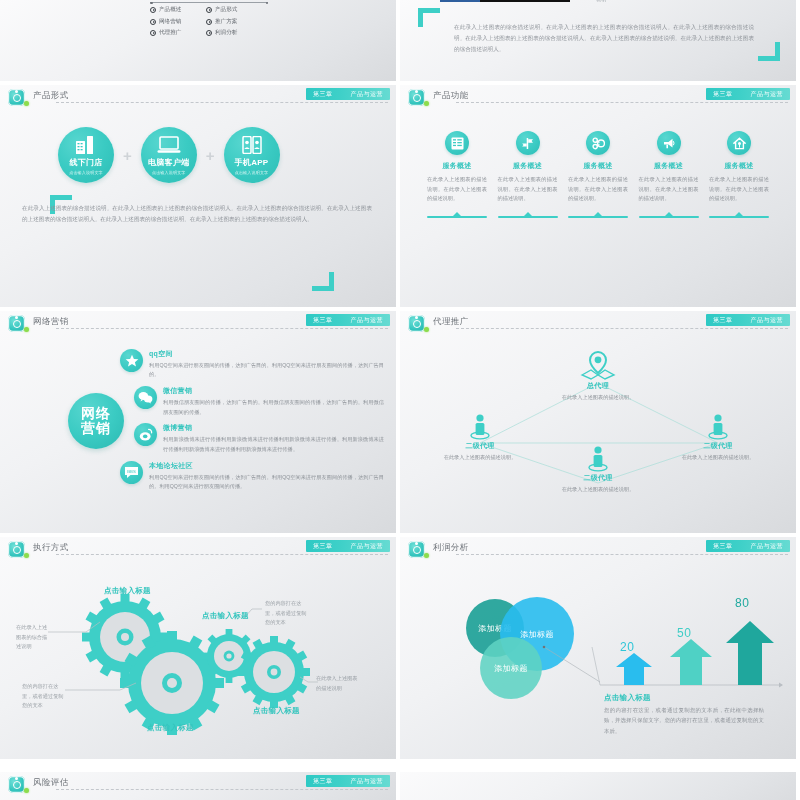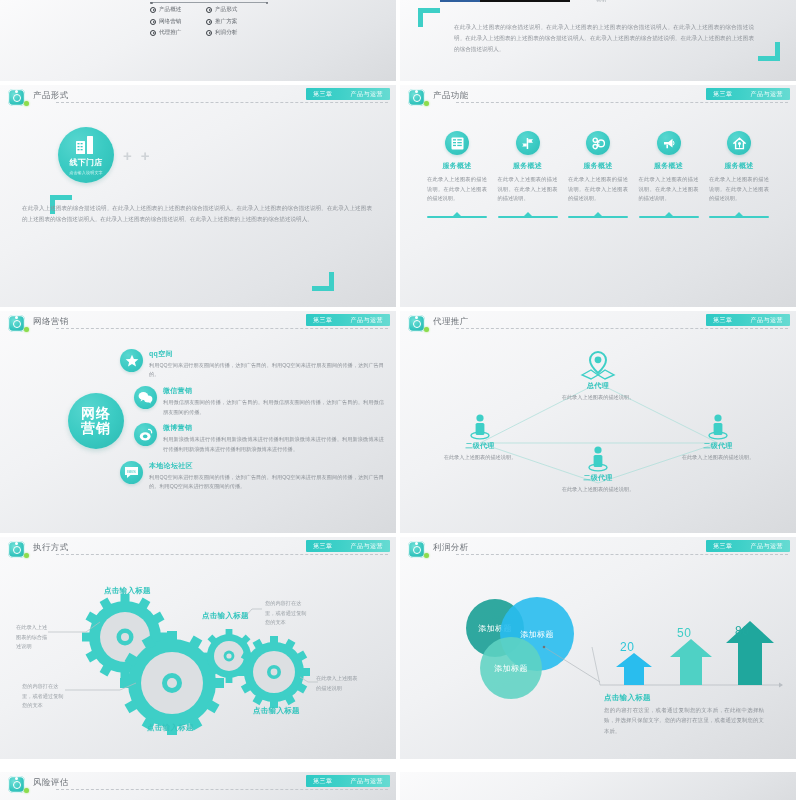--- a/index.html
+++ b/index.html
@@ -224,21 +224,45 @@
                 <rect x="5.6" y="11" width="2" height="1.3"></rect>
                 <rect x="2.5" y="14" width="2" height="1.3"></rect>
                 <rect x="5.6" y="14" width="2" height="1.3"></rect>
               </g>
             </svg>
         </div>
         <div class="lab">线下门店</div>
         <div class="sub">点击输入说明文字</div>
       </div>
       <div class="plus">+</div>
+      <div class="bigcirc">
+        <div class="ic">
+          <svg width="24" height="18" viewBox="0 0 24 18">
+              <rect x="3" y="1" width="18" height="12" rx="1" fill="none" stroke="#fff" stroke-width="1.6"></rect>
+              <rect x="0.5" y="14.2" width="23" height="2.6" rx="1.3" fill="#fff"></rect>
+            </svg>
+        </div>
+        <div class="lab">电脑客户端</div>
+        <div class="sub">点击输入说明文字</div>
+      </div>
       <div class="plus">+</div>
+      <div class="bigcirc">
+        <div class="ic">
+          <svg width="22" height="18" viewBox="0 0 22 18">
+              <rect x="2" y="0.5" width="8" height="17" rx="1.2" fill="none" stroke="#fff" stroke-width="1.5"></rect>
+              <rect x="12" y="0.5" width="8" height="17" rx="1.2" fill="none" stroke="#fff" stroke-width="1.5"></rect>
+              <circle cx="6" cy="6.5" r="1.8" fill="#fff"></circle>
+              <path d="M3.2 13 Q6 9.5 8.8 13 Z" fill="#fff"></path>
+              <circle cx="16" cy="6.5" r="1.8" fill="#fff"></circle>
+              <path d="M13.2 13 Q16 9.5 18.8 13 Z" fill="#fff"></path>
+            </svg>
+        </div>
+        <div class="lab">手机APP</div>
+        <div class="sub">点击输入说明文字</div>
+      </div>
     </div>
 
     <div class="bracket br-tl" style="left:50px;top:110px;">
         <i></i>
         <i></i>
       </div>
     <div class="bracket br-br" style="right:62px;bottom:16px;">
         <i></i>
         <i></i>
       </div>
@@ -683,21 +707,21 @@
       <g>
         <path d="M94 88 L94 60 L84 60 L105 42 L126 60 L116 60 L116 88 Z" fill="#4fd1c5"></path>
       </g>
 
       <g>
         <path d="M152 88 L152 46 L140 46 L164 24 L188 46 L176 46 L176 88 Z" fill="#1fa79d"></path>
       </g>
     </svg>
     <div class="barlab" style="left:220px;top:103px;color:#2fc6d8;">20</div>
     <div class="barlab" style="left:277px;top:89px;color:#3fcdc6;text-align:center;">50</div>
-    <div class="barlab" style="left:335px;top:59px;color:#21a99f;margin-top:28px;">80</div>
+    <div class="barlab" style="left:335px;top:59px;color:#21a99f;">80</div>
 
     <svg style="position:absolute;left:0;top:0;" width="396" height="222">
       <path d="M144 110 L200 145" stroke="#aab0b6" stroke-width="0.6" fill="none"></path>
       <circle cx="144" cy="110" r="1.3" fill="#6f7579"></circle>
     </svg>
 
     <div class="pa-t" style="left:204px;top:156px;">点击输入标题</div>
     <div class="pa-d" style="left:204px;top:168px;width:160px;">您的内容打在这里，或者通过复制您的文本后，在此框中选择粘贴，并选择只保留文字。您的内容打在这里，或者通过复制您的文本后。</div>
   </div>
 

